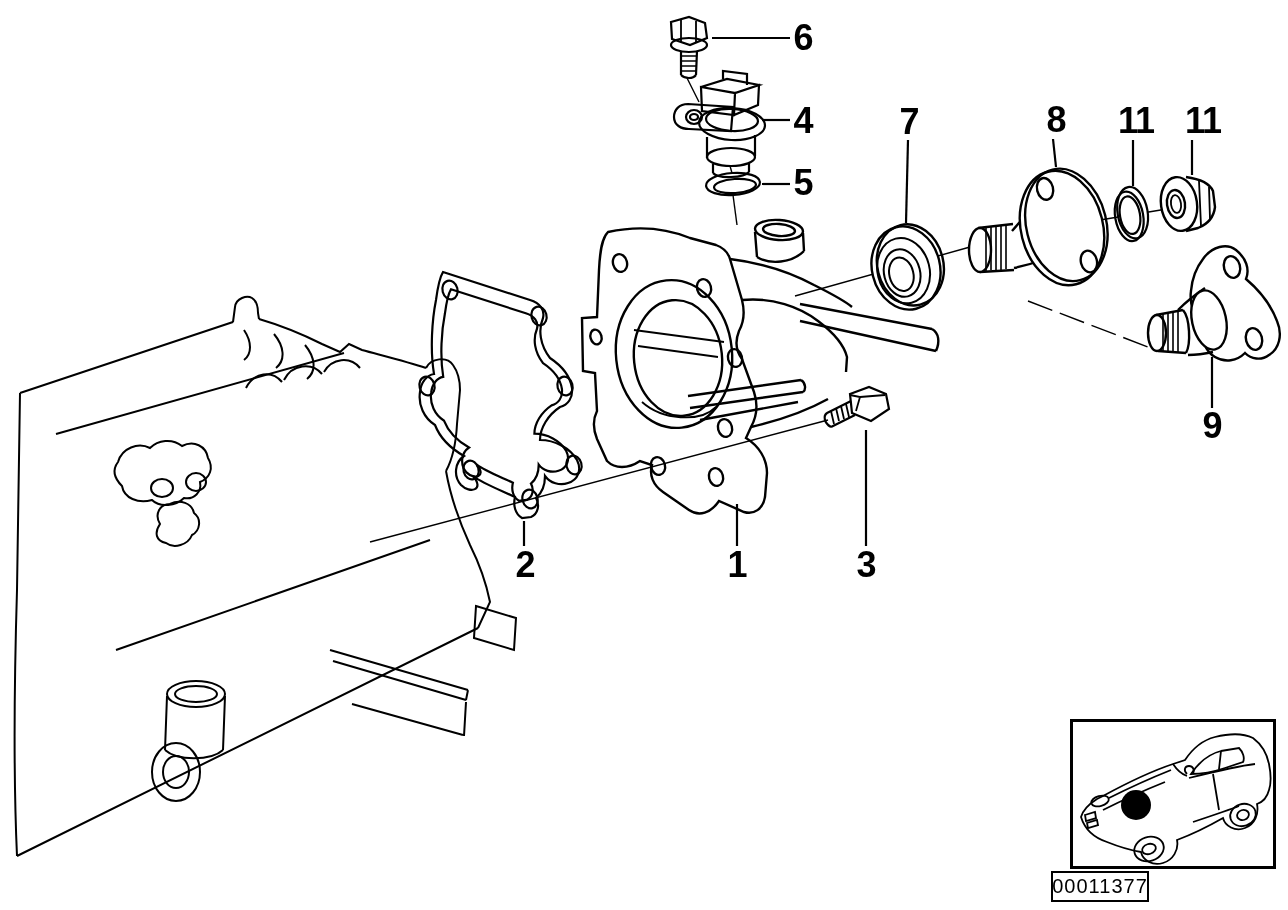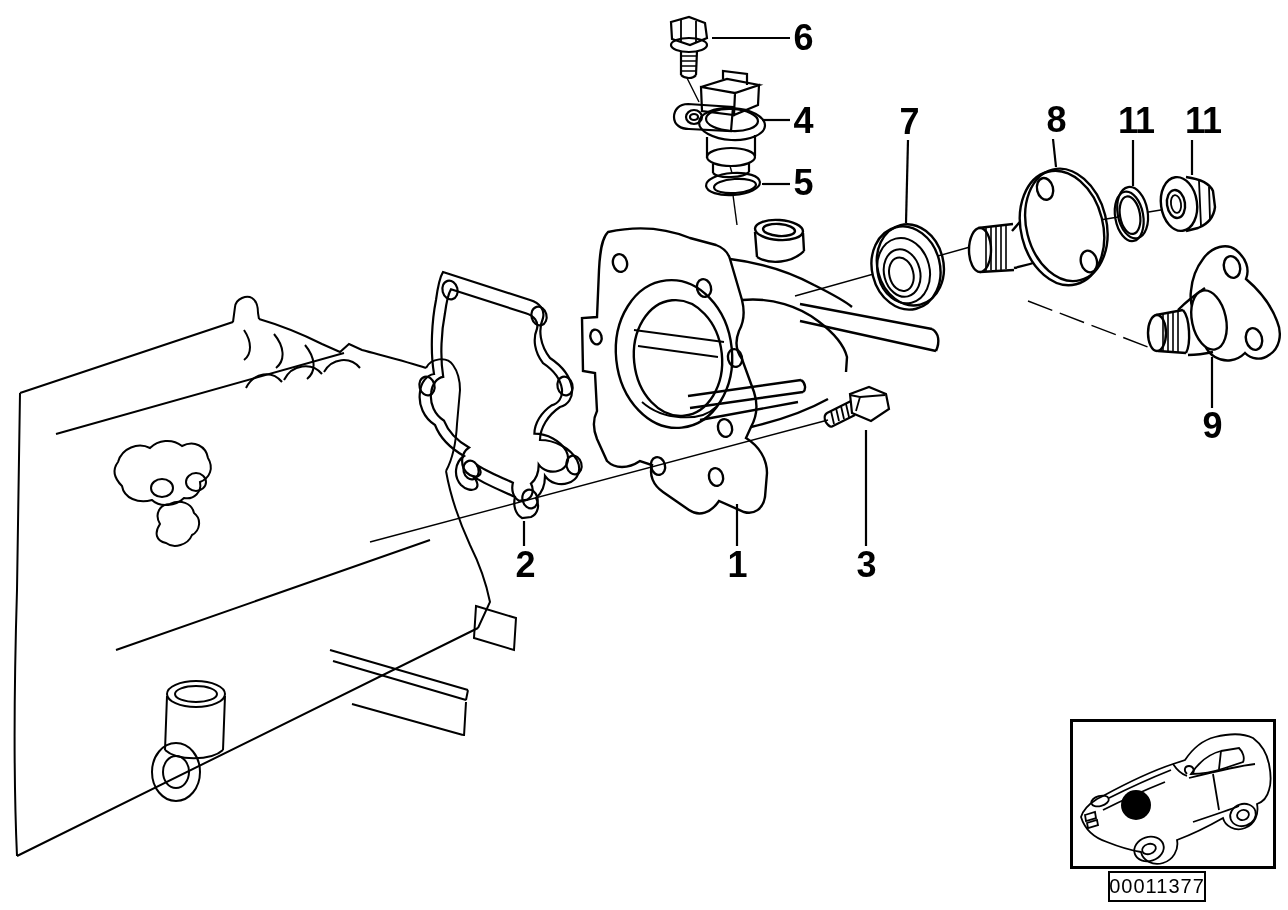--- a/index.html
+++ b/index.html
@@ -13,21 +13,21 @@
     position:absolute;transform:translate(-50%,-50%);
     font-weight:bold;font-size:36px;line-height:1;color:#000;letter-spacing:-1px;
     font-family:"Liberation Sans",sans-serif;user-select:none;
   }
   .car-inset{
     position:absolute;left:1070px;top:719px;width:206px;height:150px;
     border:3px solid #000;box-sizing:border-box;background:#fff;
   }
   .car-inset svg{display:block;width:100%;height:100%;}
   .code-box{
-    position:absolute;left:1108px;top:871px;width:98px;height:31px;
+    position:absolute;left:1051px;top:871px;width:98px;height:31px;
     border:2px solid #000;box-sizing:border-box;background:#fff;
     display:flex;align-items:center;justify-content:center;
   }
   .code-box span{
     font-family:"Liberation Sans",sans-serif;font-size:20px;color:#000;letter-spacing:1px;
   }
 </style>
 </head>
 <body>
 

